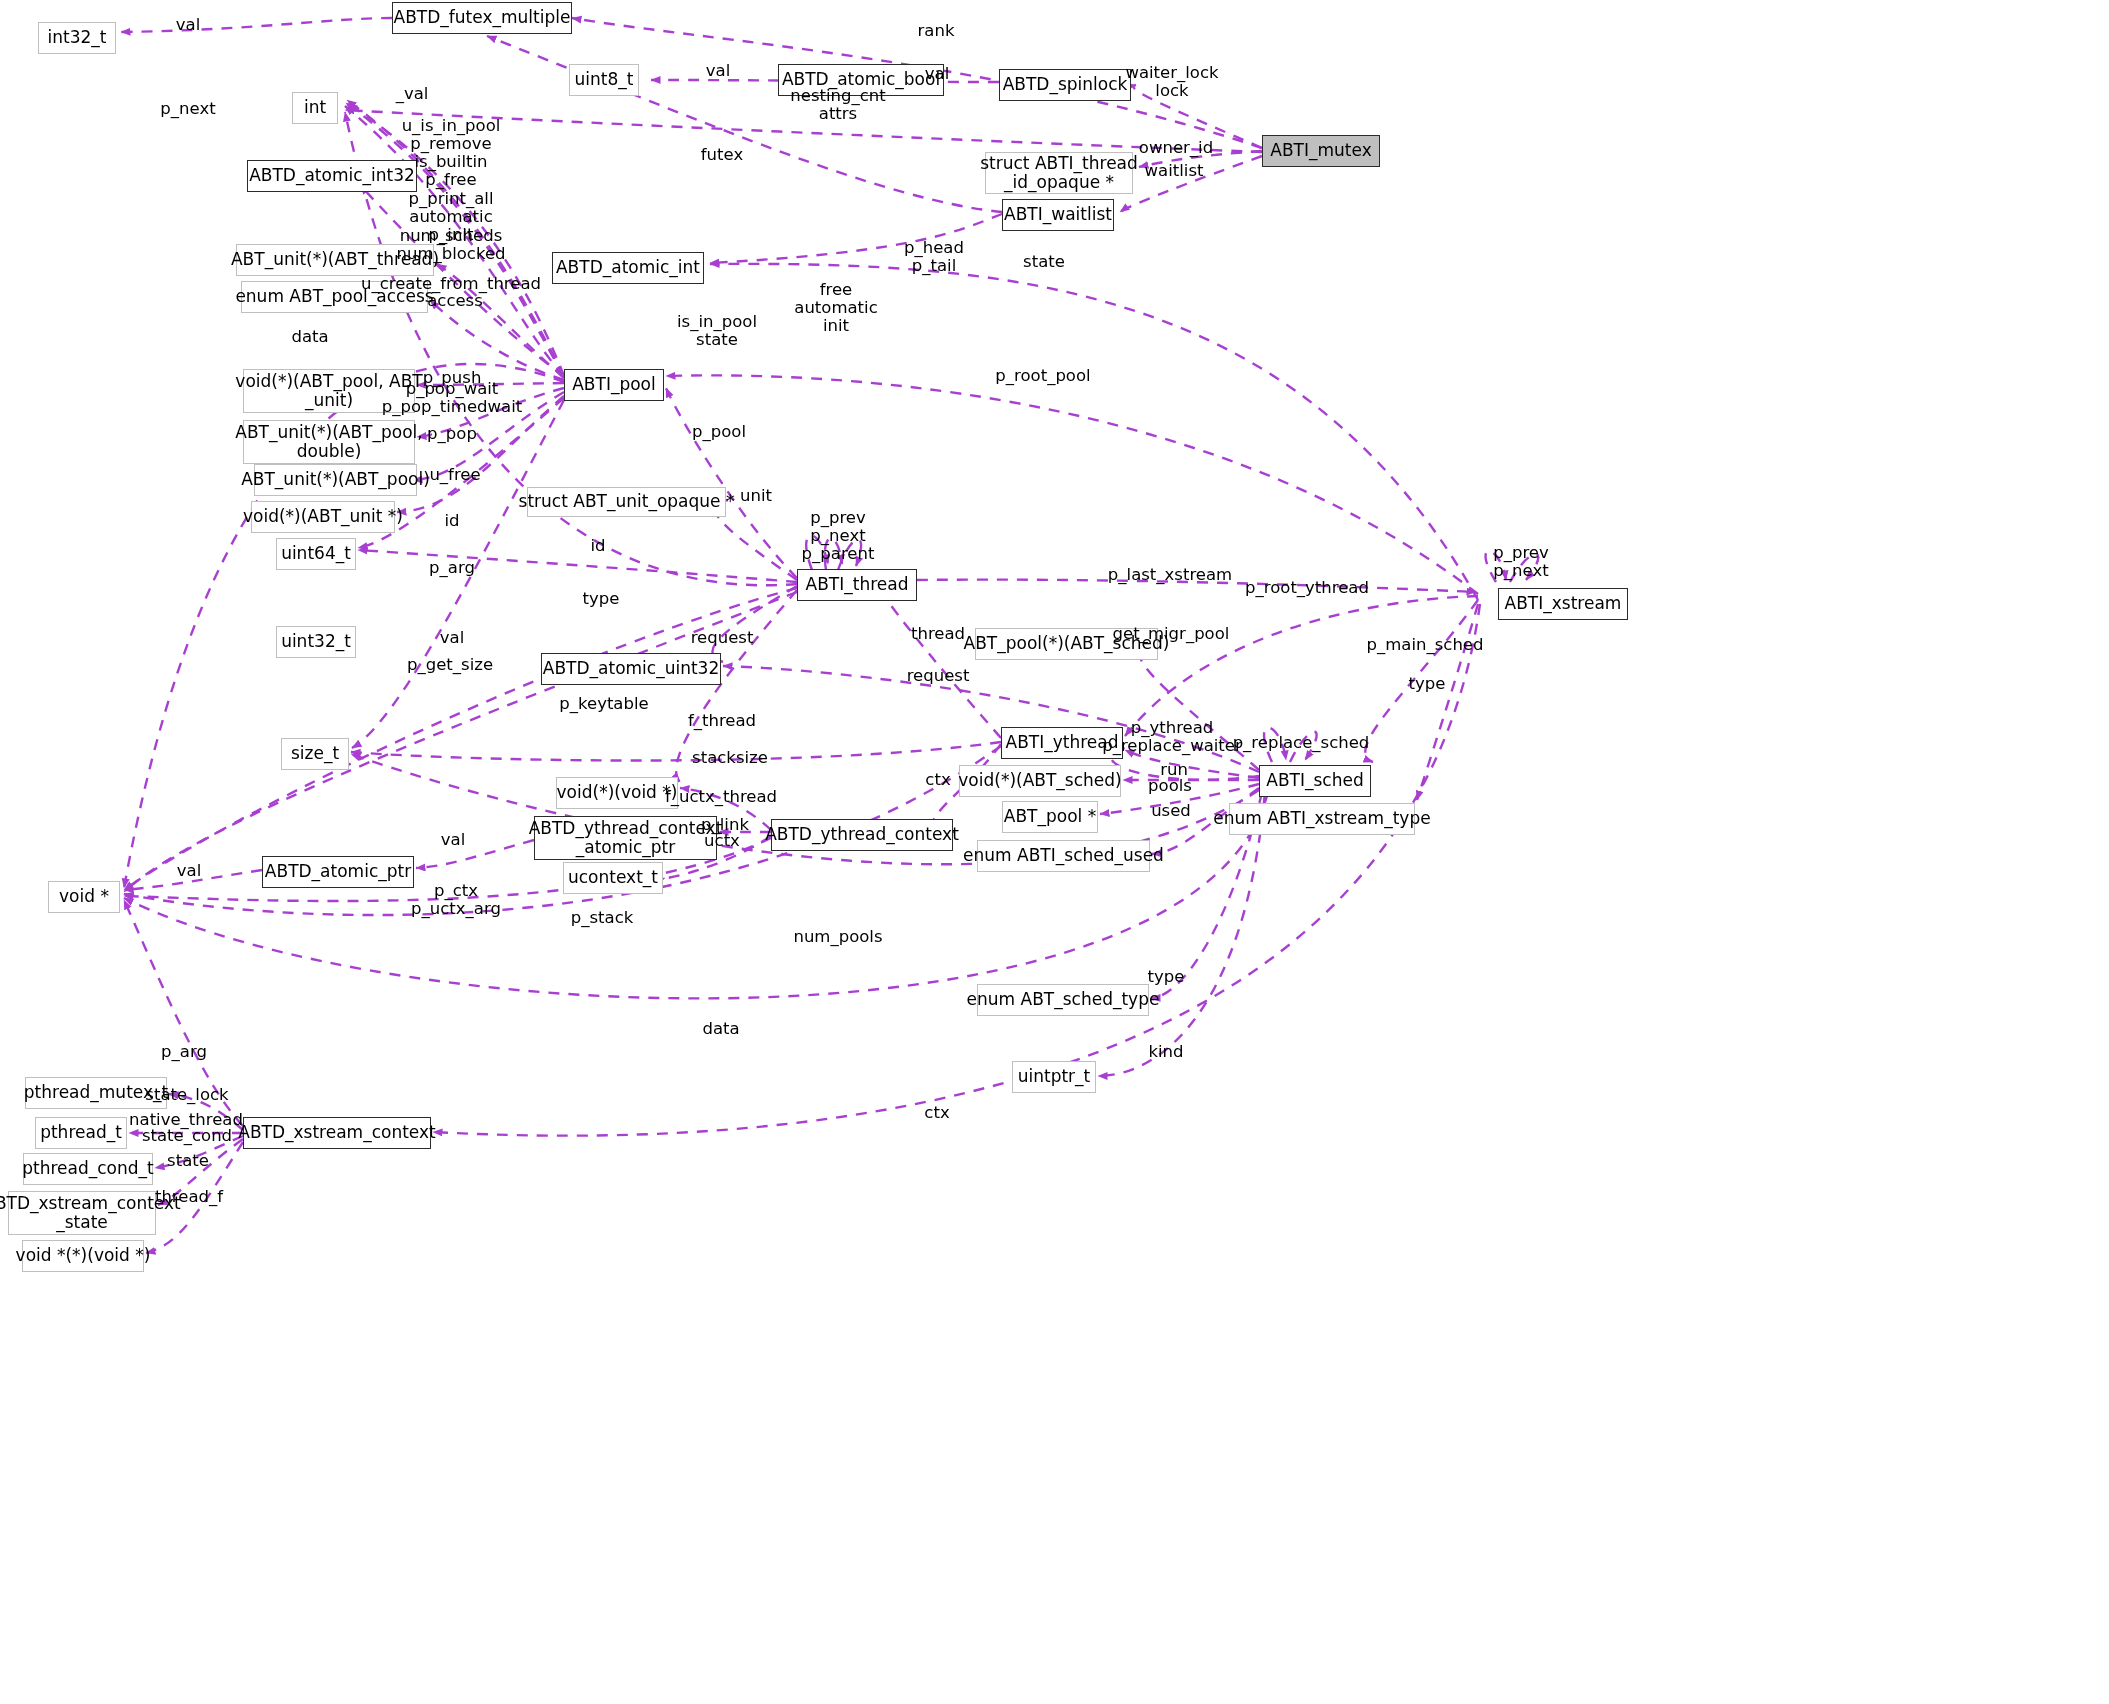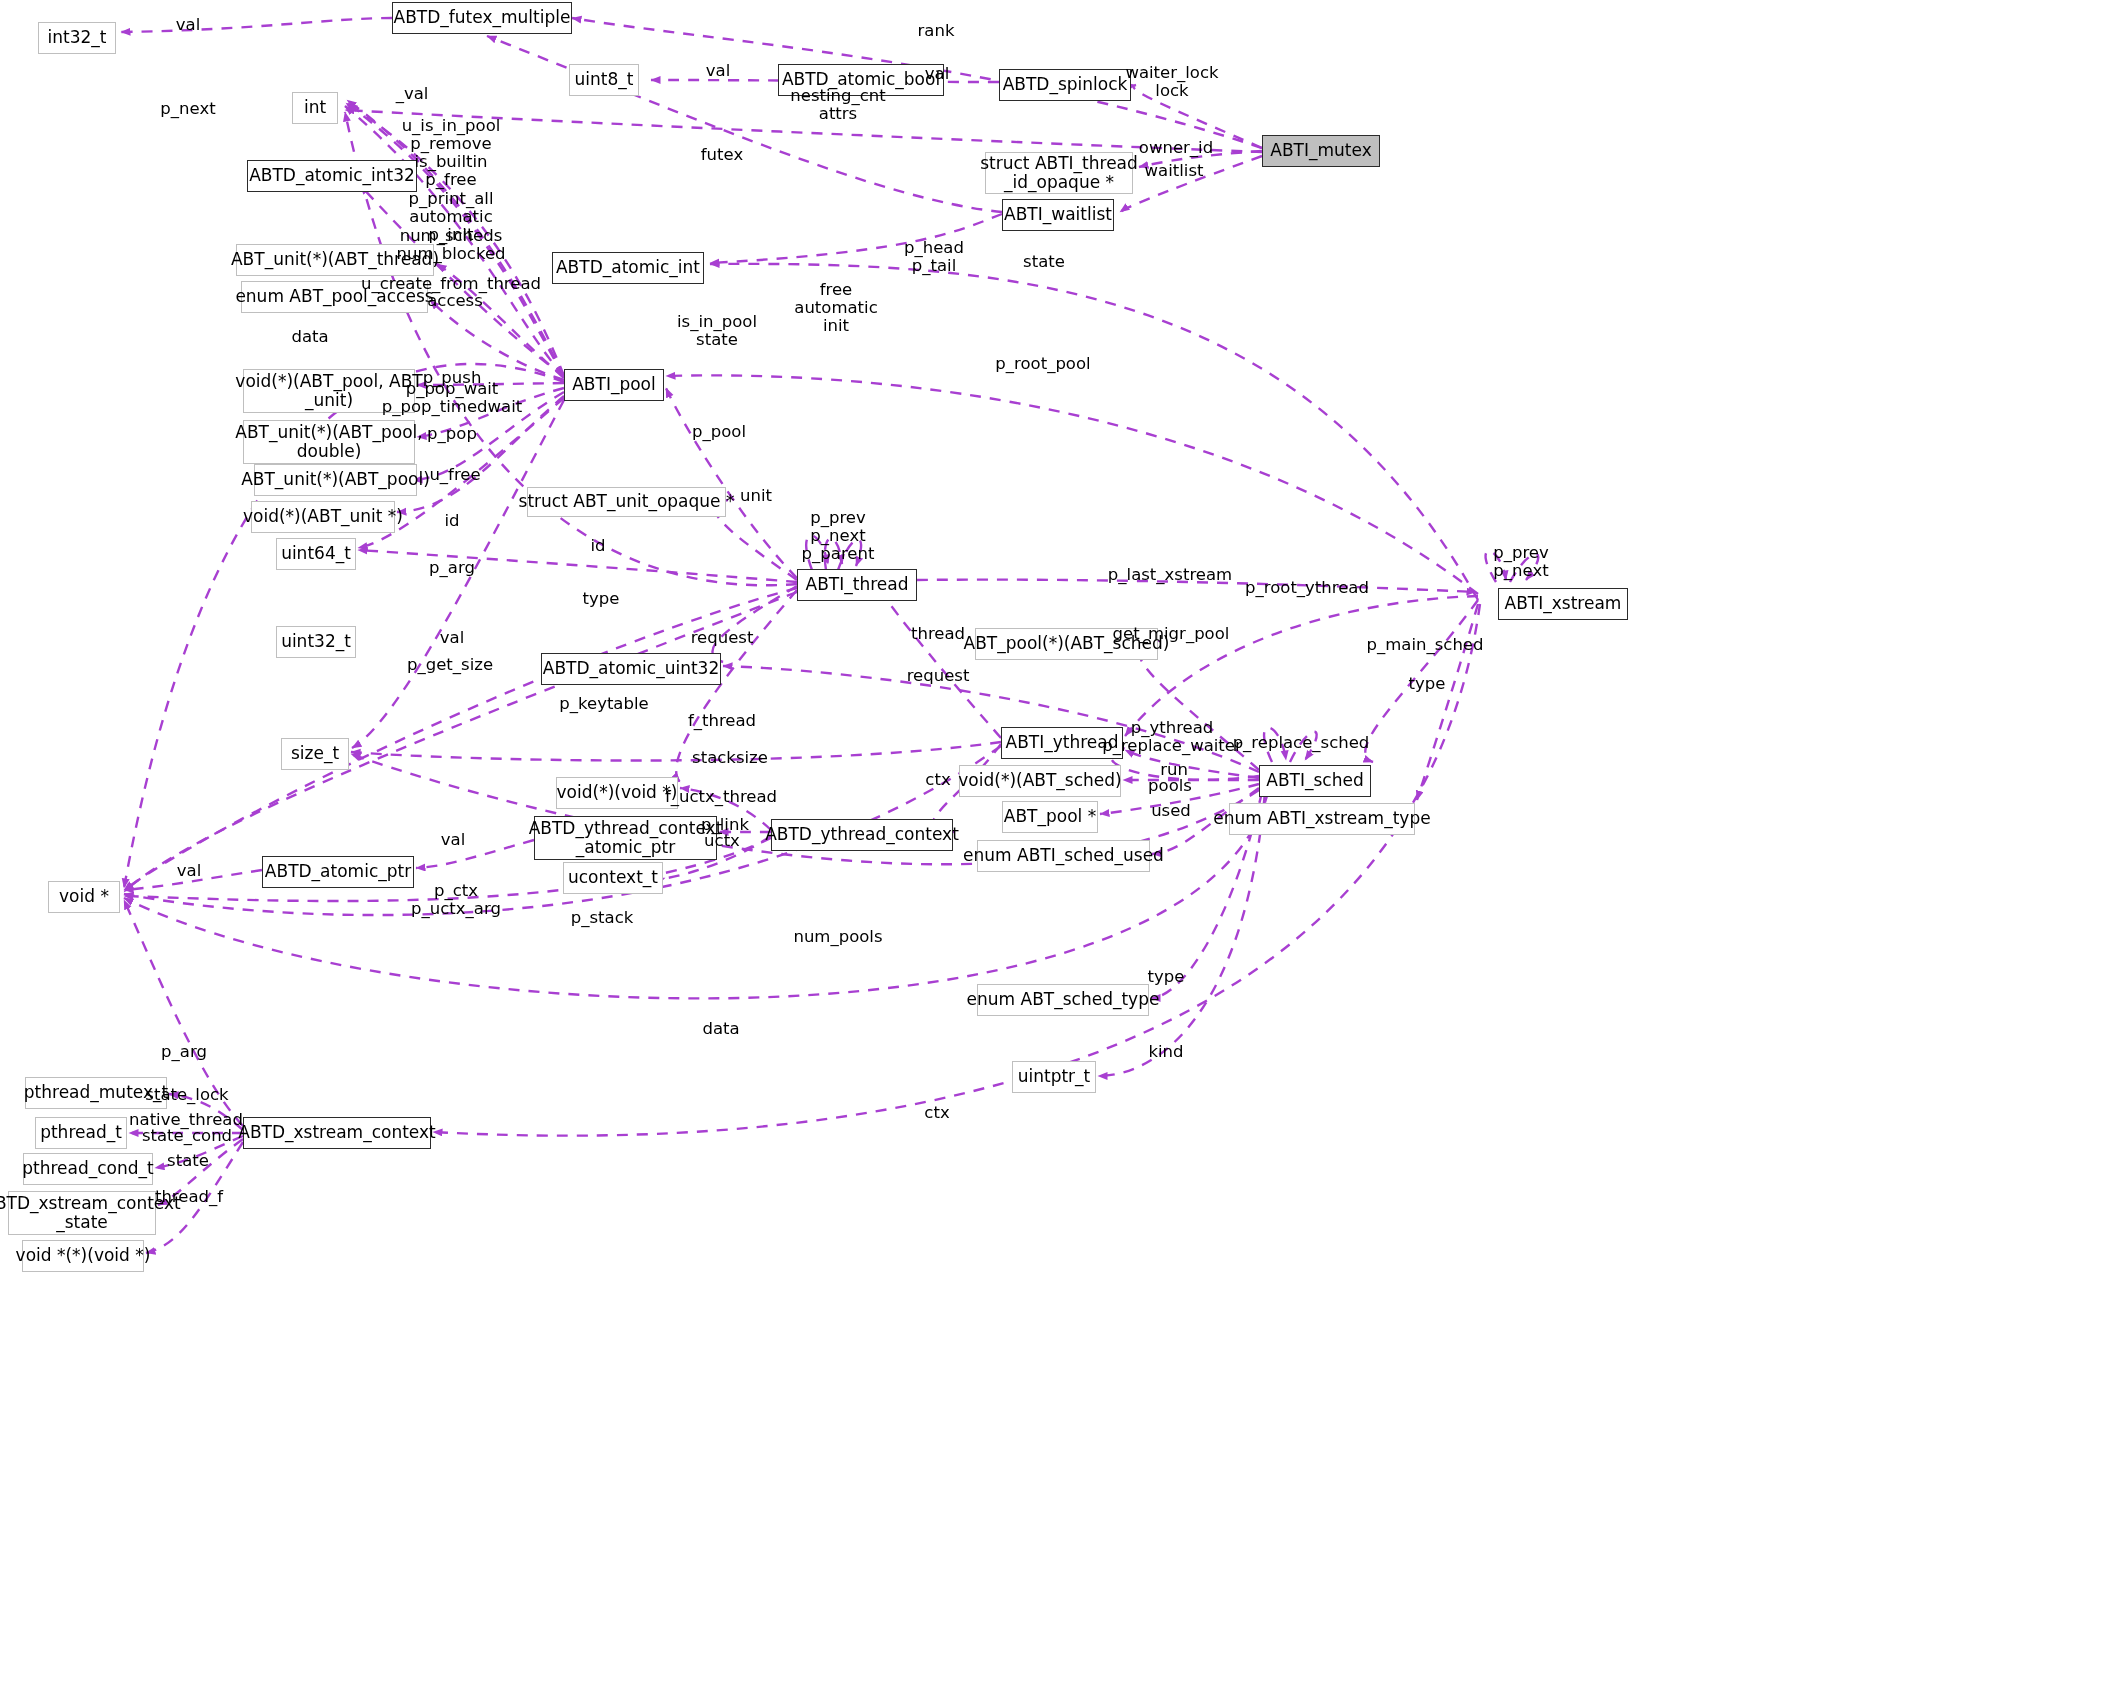--- a/index.html
+++ b/index.html
@@ -247,21 +247,21 @@
       <div class="elabel" style="left: 934px; top: 257px;">p_head
 p_tail</div>
       <div class="elabel" style="left: 1044px; top: 262px;">state</div>
       <div class="elabel" style="left: 455px; top: 301px;">access</div>
       <div class="elabel" style="left: 836px; top: 308px;">free
 automatic
 init</div>
       <div class="elabel" style="left: 717px; top: 331px;">is_in_pool
 state</div>
       <div class="elabel" style="left: 310px; top: 337px;">data</div>
-      <div class="elabel" style="left: 1043px; top: 364px;">p_root_pool</div>
+      <div class="elabel" style="left: 1043px; top: 376px;">p_root_pool</div>
       <div class="elabel" style="left: 452px; top: 378px;">p_push</div>
       <div class="elabel" style="left: 452px; top: 398px;">p_pop_wait
 p_pop_timedwait</div>
       <div class="elabel" style="left: 452px; top: 434px;">p_pop</div>
       <div class="elabel" style="left: 719px; top: 432px;">p_pool</div>
       <div class="elabel" style="left: 455px; top: 475px;">u_free</div>
       <div class="elabel" style="left: 756px; top: 496px;">unit</div>
       <div class="elabel" style="left: 452px; top: 521px;">id</div>
       <div class="elabel" style="left: 598px; top: 546px;">id</div>
       <div class="elabel" style="left: 838px; top: 536px;">p_prev

